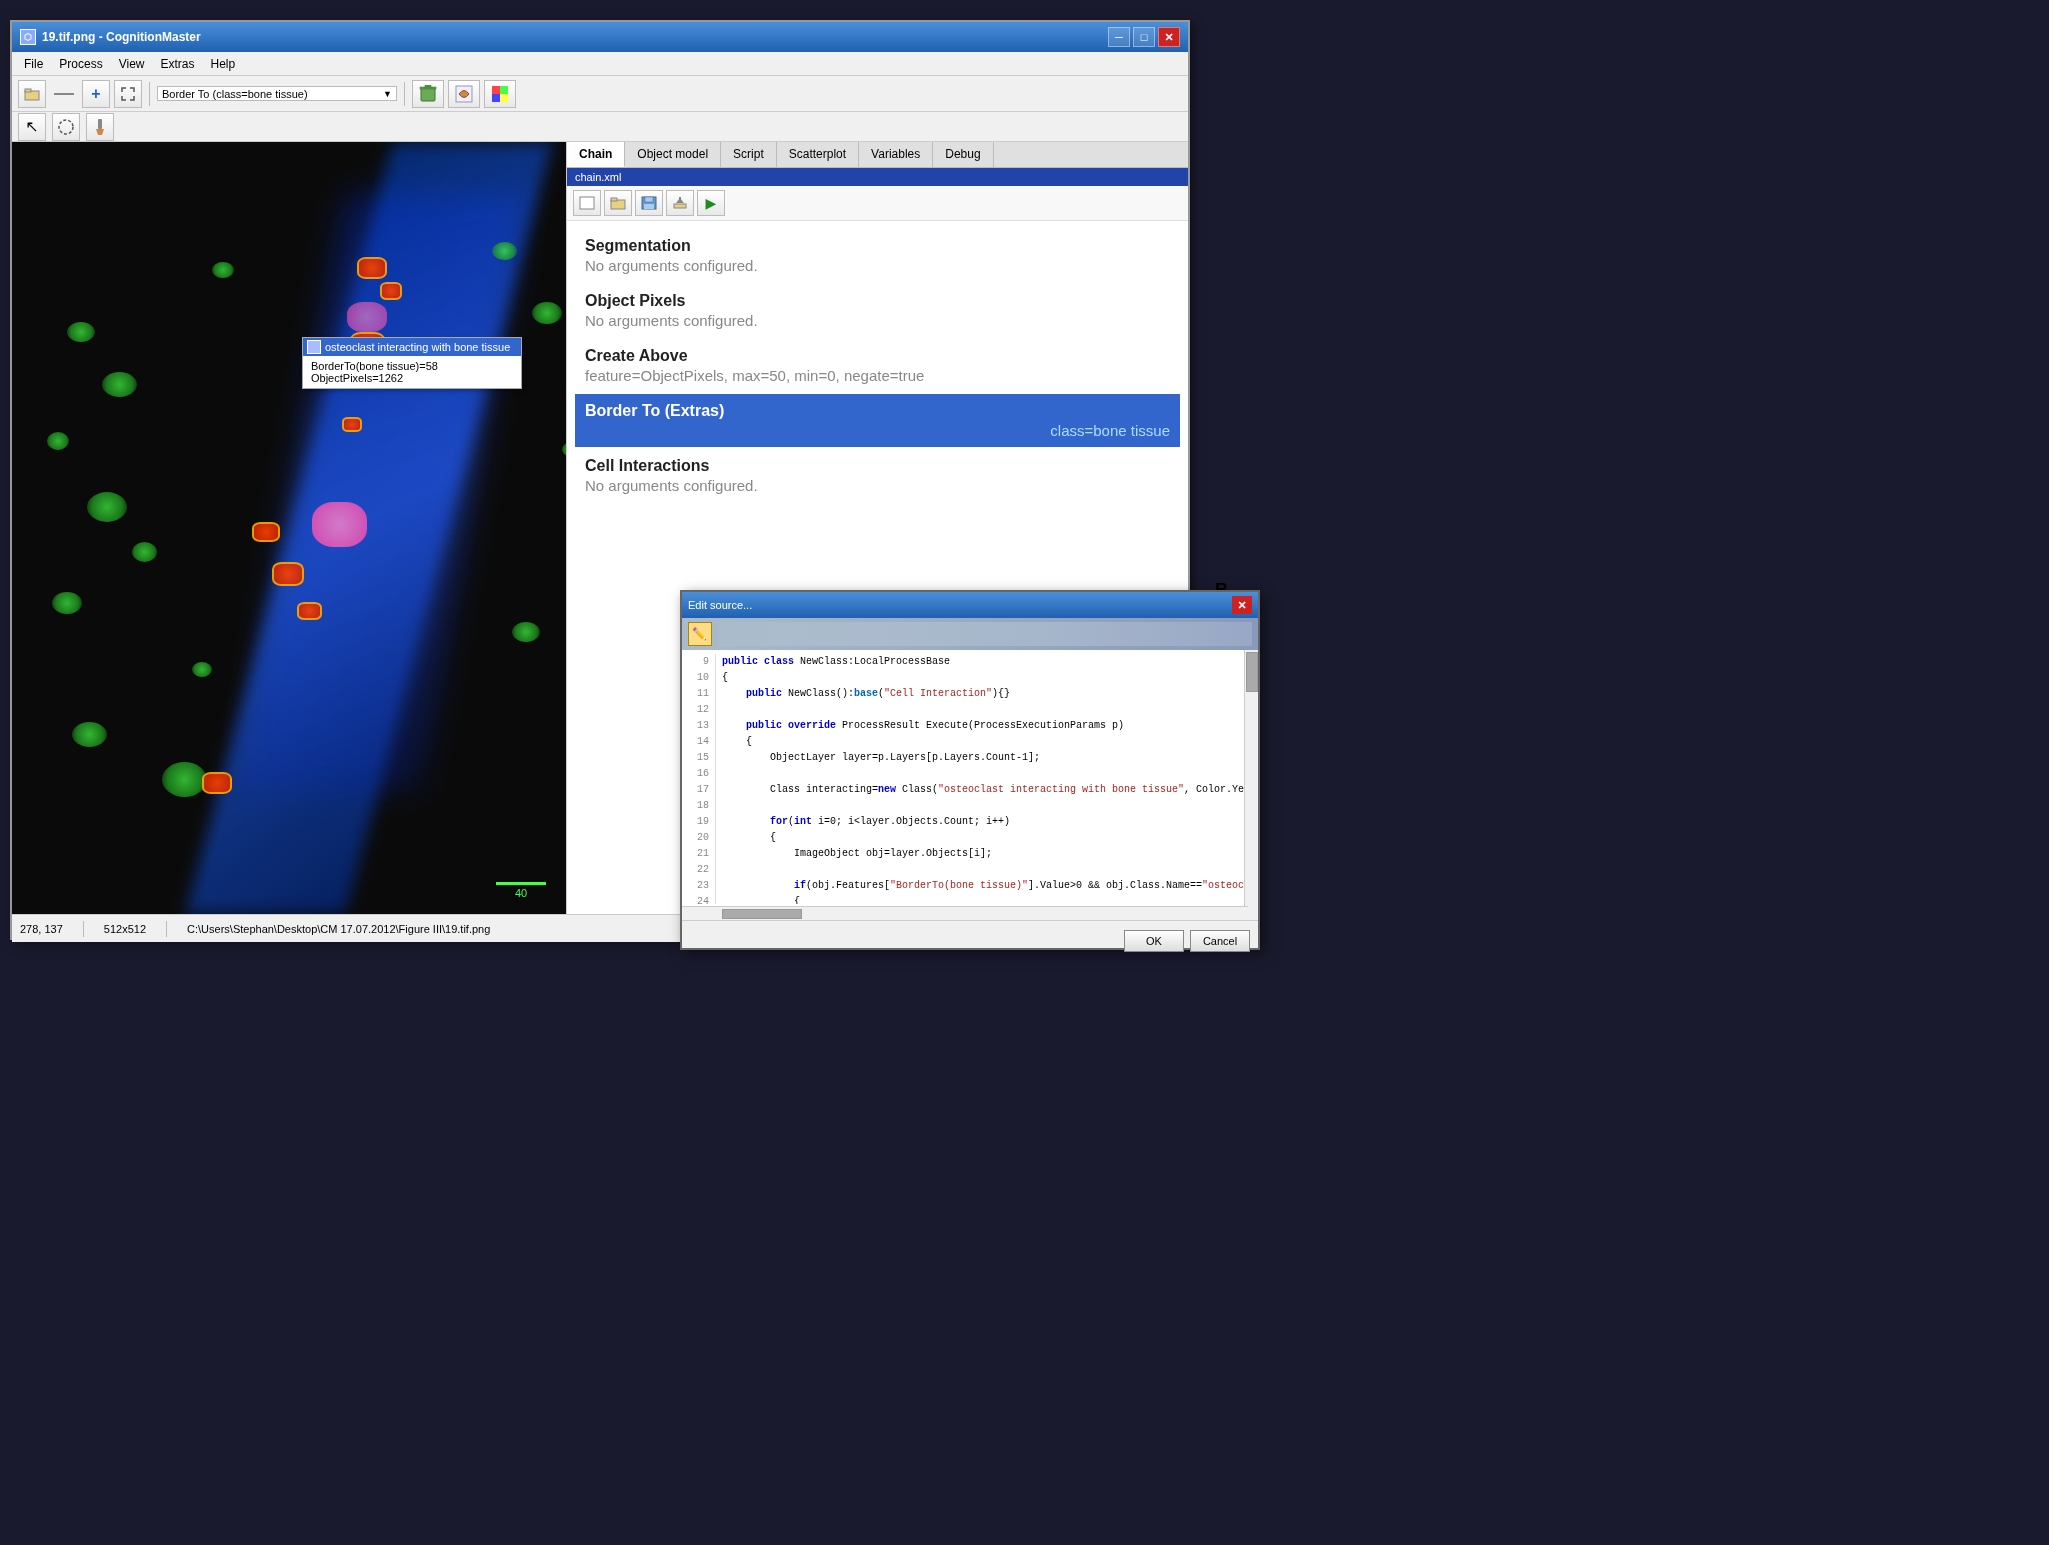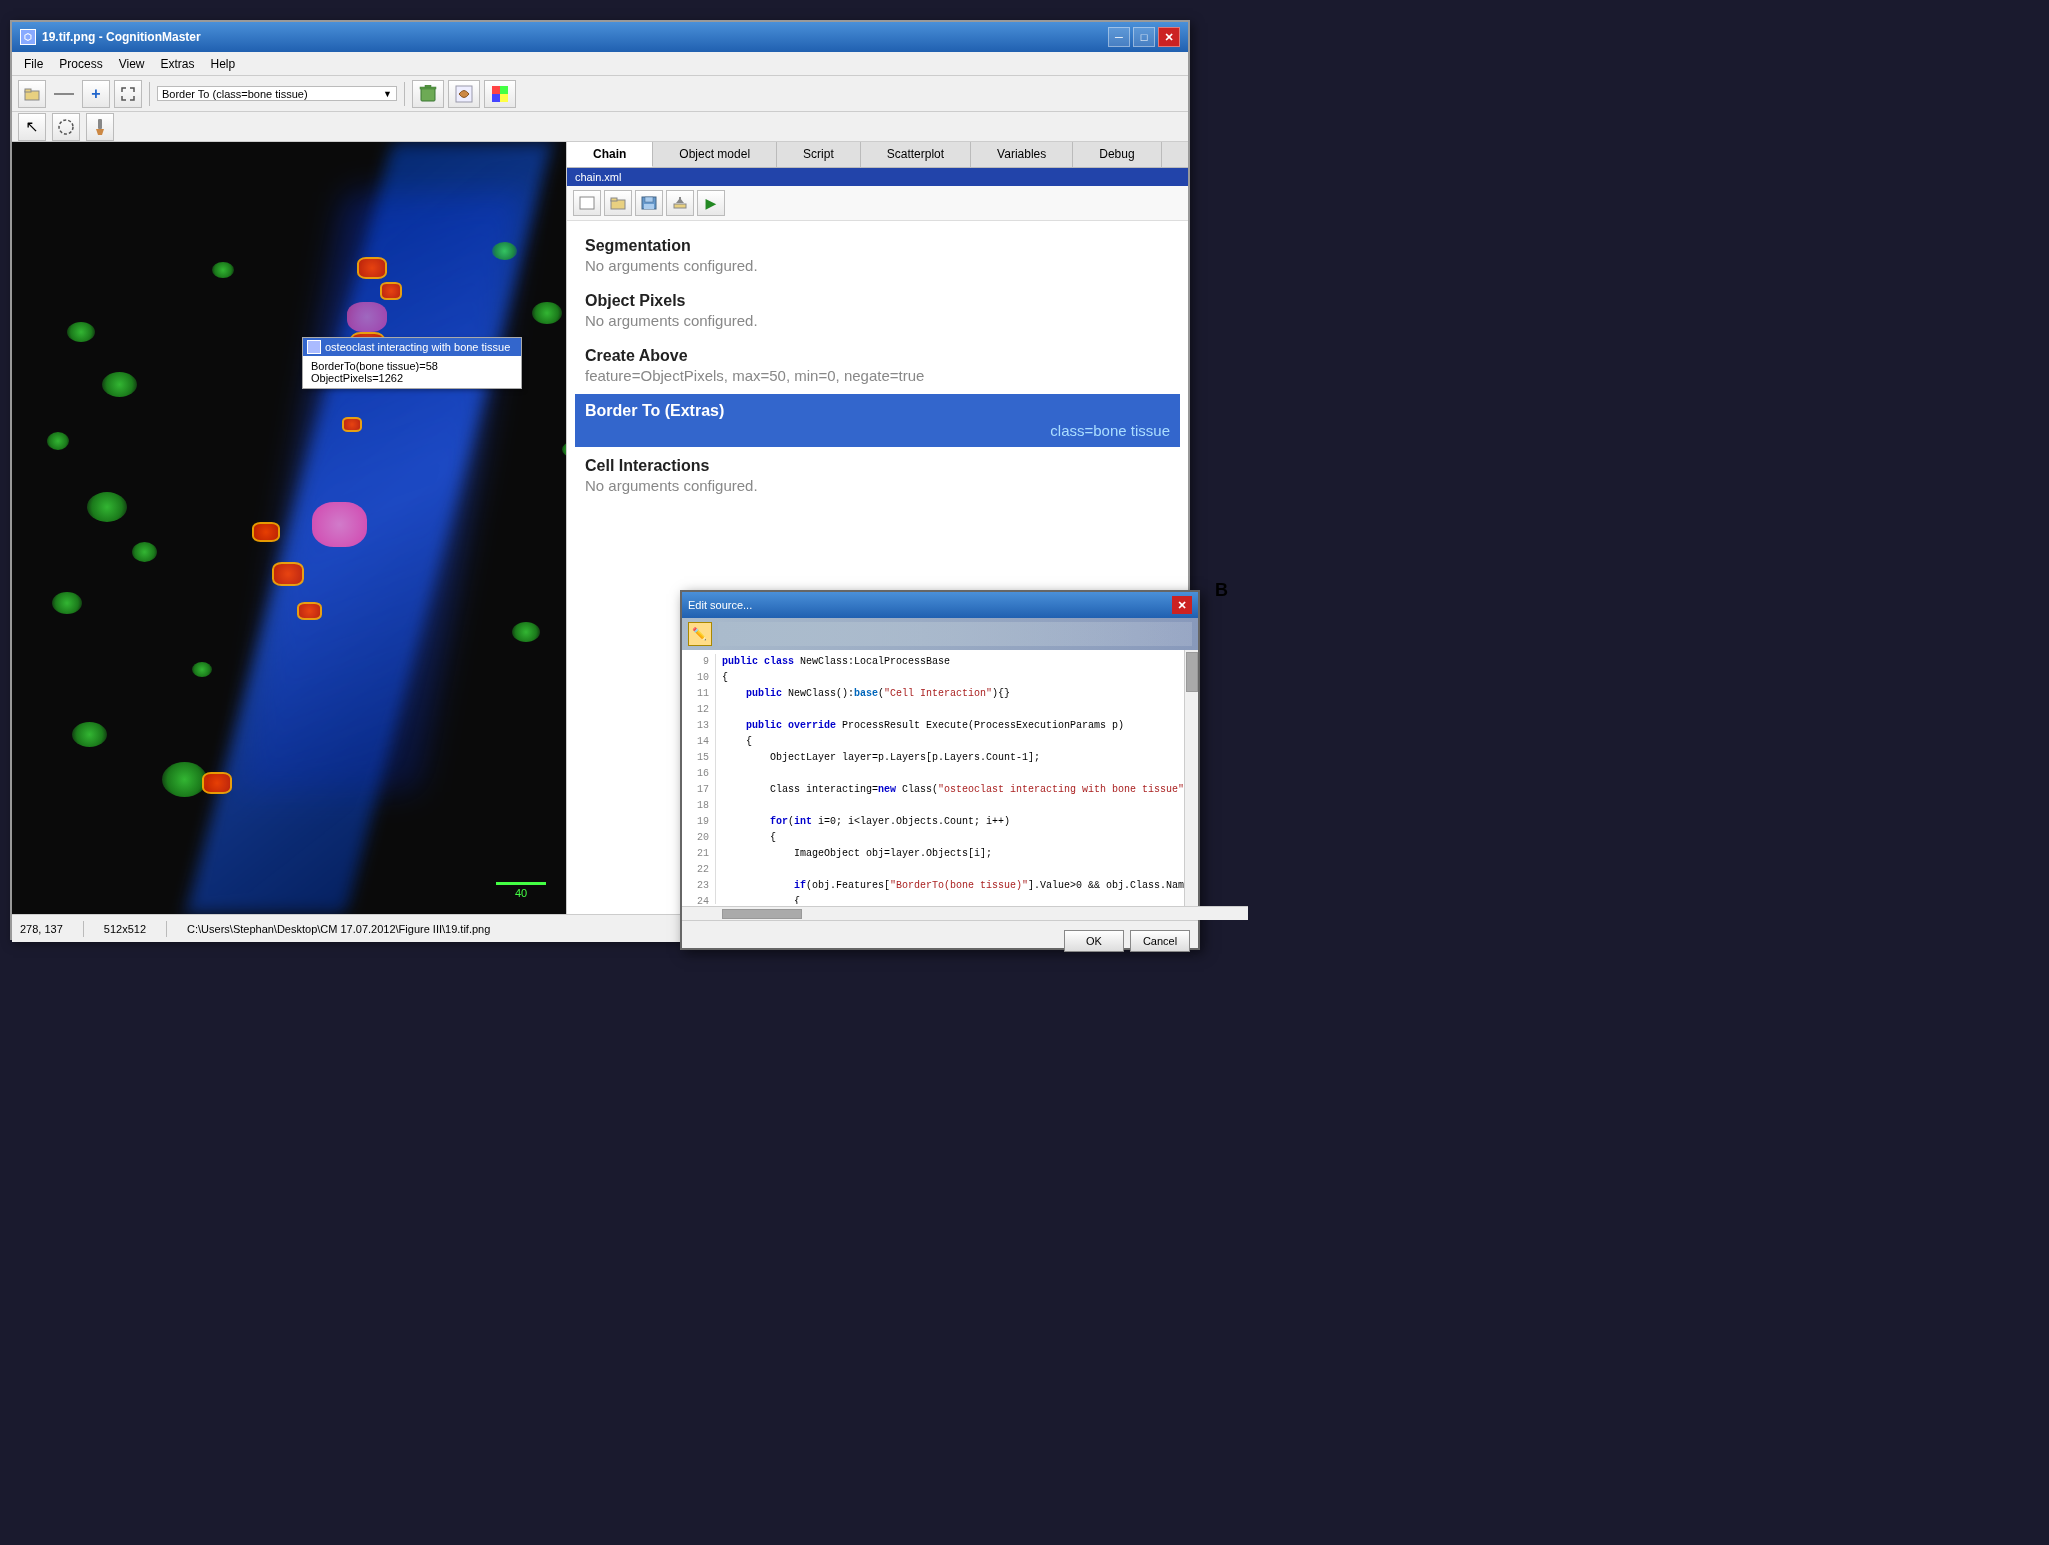--- a/index.html
+++ b/index.html
@@ -213,21 +213,21 @@
       display: flex; flex-direction: column;
     }
 
     
     .tab-bar {
       display: flex;
       background: #e0e0e0;
       border-bottom: 1px solid #bbb;
     }
     .tab {
-      padding: 5px 26px;
+      padding: 5px 12px;
       border-right: 1px solid #bbb;
       cursor: pointer;
       font-size: 12px;
       background: #e0e0e0;
     }
     .tab.active {
       background: white;
       border-bottom: 1px solid white;
       font-weight: bold;
     }
@@ -309,21 +309,21 @@
       position: absolute;
       top: 580px; left: 1215px;
       font-size: 18px; font-weight: bold; color: black;
       font-family: Arial, sans-serif;
     }
 
     
     .edit-window {
       position: absolute;
       top: 590px; left: 680px;
-      width: 520px; height: 360px;
+      width: 580px; height: 360px;
       background: white;
       border: 2px solid #666;
       box-shadow: 4px 4px 12px rgba(0,0,0,0.5);
       z-index: 20;
     }
     .edit-title-bar {
       height: 26px;
       background: linear-gradient(to bottom, #4a90d9, #2060b0);
       display: flex; align-items: center;
       padding: 0 6px; color: white; font-size: 11px;

